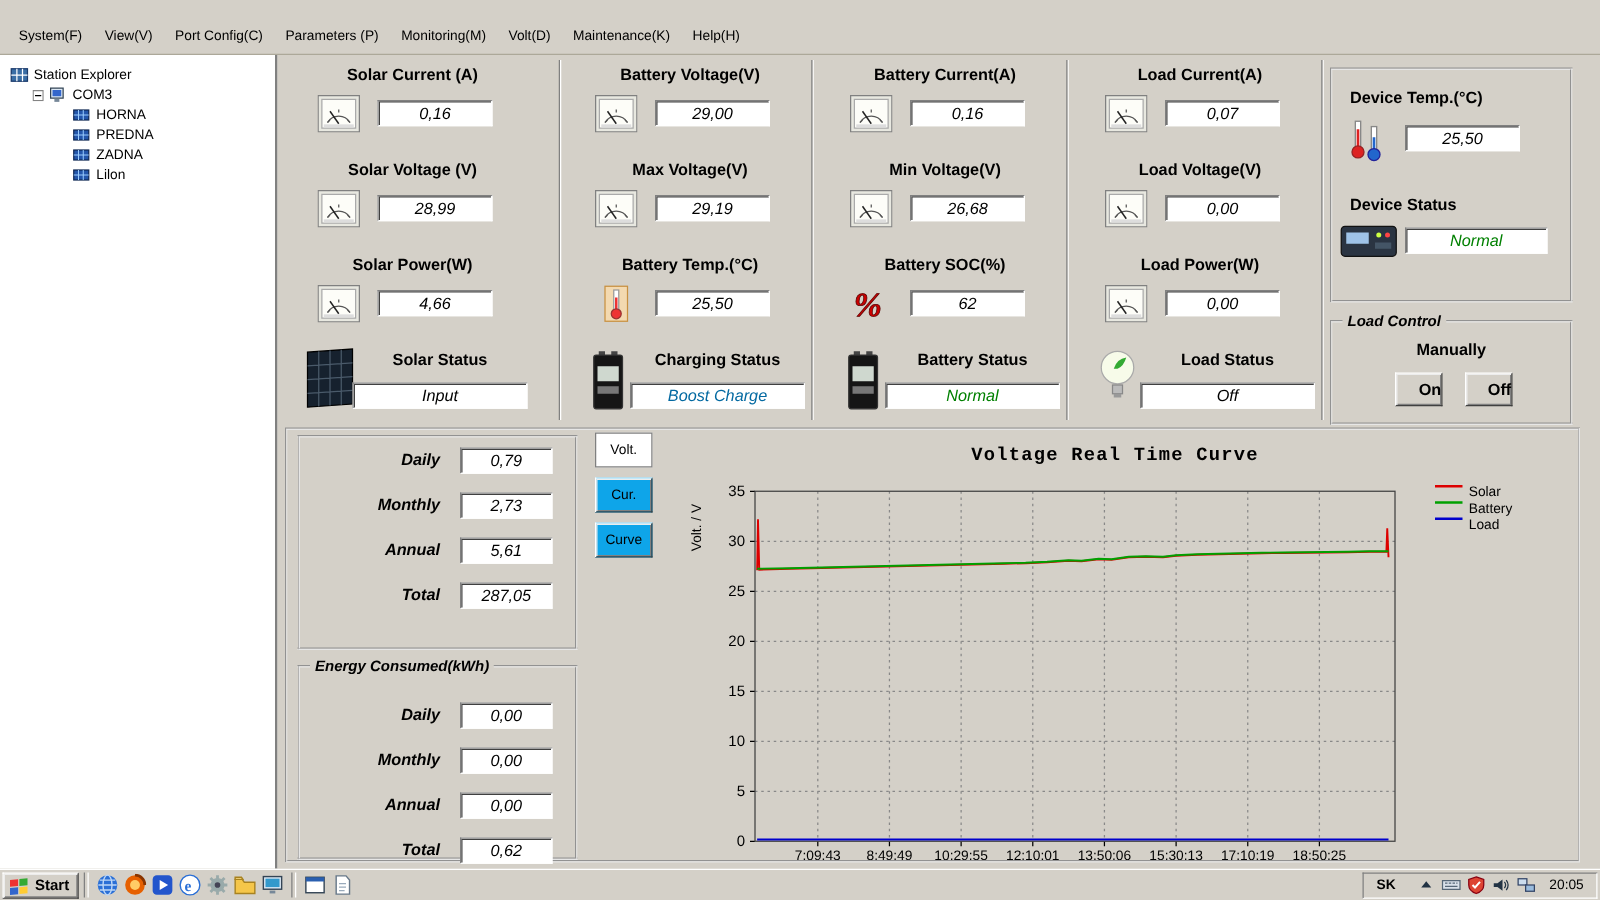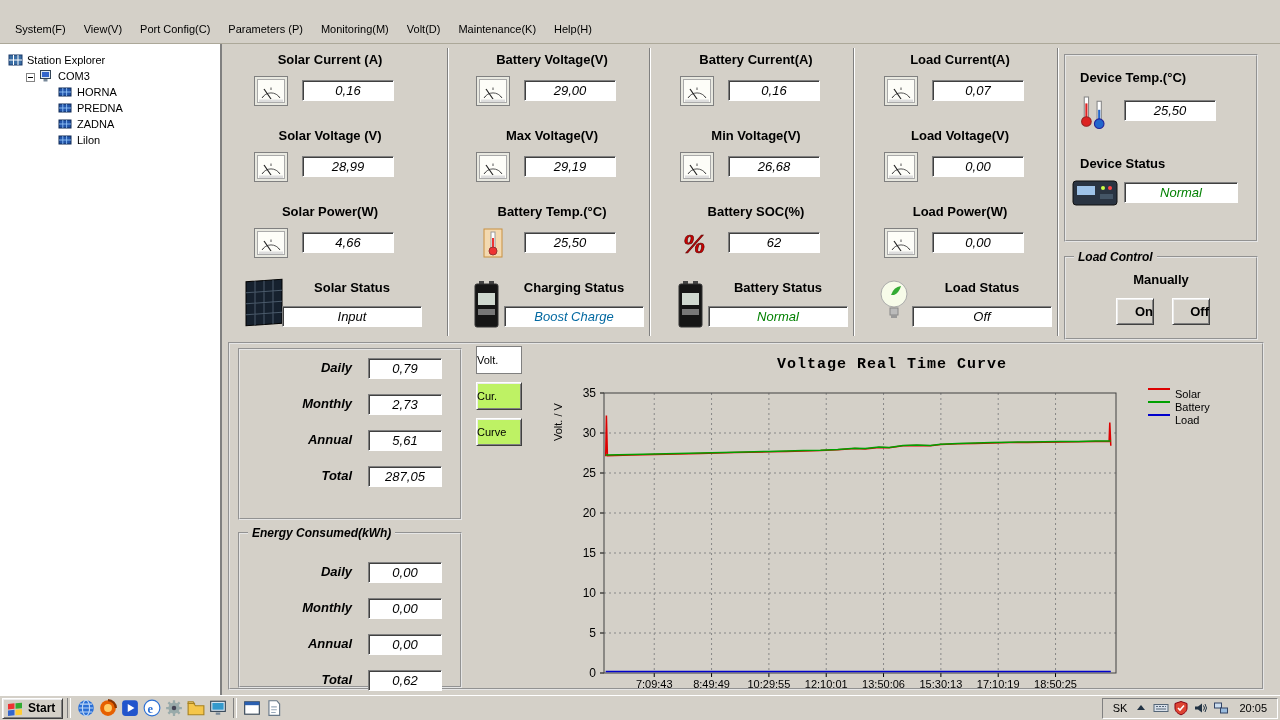--- a/index.html
+++ b/index.html
@@ -56,22 +56,22 @@
   .btn3d{position:absolute;background:#d4d0c8;border:1px solid;border-color:#fff #404040 #404040 #fff;
     box-shadow:inset 1px 1px 0 #ececec, inset -1px -1px 0 #808080;
     font-size:13px;font-weight:bold;text-align:right;cursor:default}
 
   
   .bpanel{position:absolute;left:6px;top:298px;width:1036px;height:348px;border:2px groove #e6e6e6;background:#d4d0c8}
   .egroup{position:absolute;left:8px;width:224px}
   .erow{position:absolute;left:0;width:100%;height:22px}
   .elabel{position:absolute;left:8px;width:104px;text-align:right;font-weight:bold;font-style:italic;font-size:13px;top:2px}
   .ebox{left:128px;width:74px;height:21px;top:0}
-  .tab{position:absolute;left:246px;width:46px;height:28px;font-size:11px;text-align:left;line-height:26px;cursor:default}
-  .tab.raised{background:#bef264;border:1px solid;border-color:#fff #404040 #404040 #fff;box-shadow:inset 1px 1px 0 #ececec, inset -1px -1px 0 #808080}
+  .tab{position:absolute;left:246px;width:46px;height:28px;font-size:11px;text-align:center;line-height:26px;cursor:default}
+  .tab.raised{background:#0ea5e9;border:1px solid;border-color:#fff #404040 #404040 #fff;box-shadow:inset 1px 1px 0 #ececec, inset -1px -1px 0 #808080}
   .tab.active{background:#fff;border:1px solid #808080}
 
   
   .chart{position:absolute;left:292px;top:2px;width:740px;height:342px}
   .chart-title{position:absolute;top:10px;left:0;width:100%;text-align:center;
     font-family:"Liberation Mono",monospace;font-weight:bold;font-size:15px;letter-spacing:1px}
   .chart-ylabel{position:absolute;left:30px;top:95px;font-size:11px;transform:rotate(-90deg);transform-origin:left top;white-space:nowrap}
   #chart-svg{position:absolute;left:0;top:0}
   #chart-svg text{font-family:"Liberation Sans",sans-serif;fill:#000}
   .legend{position:absolute;left:626px;top:42px}
@@ -84,21 +84,21 @@
   .startbtn{display:flex;align-items:center;height:21px;padding:0 7px 0 4px;font-weight:bold;font-size:12px;
     background:#d4d0c8;border:1px solid;border-color:#fff #404040 #404040 #fff;
     box-shadow:inset 1px 1px 0 #ececec, inset -1px -1px 0 #808080}
   .startbtn .sflag{width:17px;height:15px;margin-right:4px}
   .tb-sep{width:4px;height:20px;margin:0 4px;border-left:1px solid #808080;border-right:1px solid #fff}
   .ql{width:18px;height:18px;margin:0 2px;display:flex;align-items:center;justify-content:center}
   .ql svg{width:15px;height:15px}
   .tray{margin-left:auto;height:21px;display:flex;align-items:center;padding:0 6px;
     border:1px solid;border-color:#808080 #fff #fff #808080}
   .tray .ti{width:16px;height:16px;margin:0 2px;display:flex;align-items:center;justify-content:center}
-  .lang{font-weight:normal;padding:0 4px;margin-right:0}
+  .lang{font-weight:bold;padding:0 4px;margin-right:11px}
   .clock{padding:0 4px 0 8px}
 </style>
 </head>
 <body>
 
 <div id="screen">
 
 
   <div class="menubar">
     <span class="menu-item">System(F)</span>

